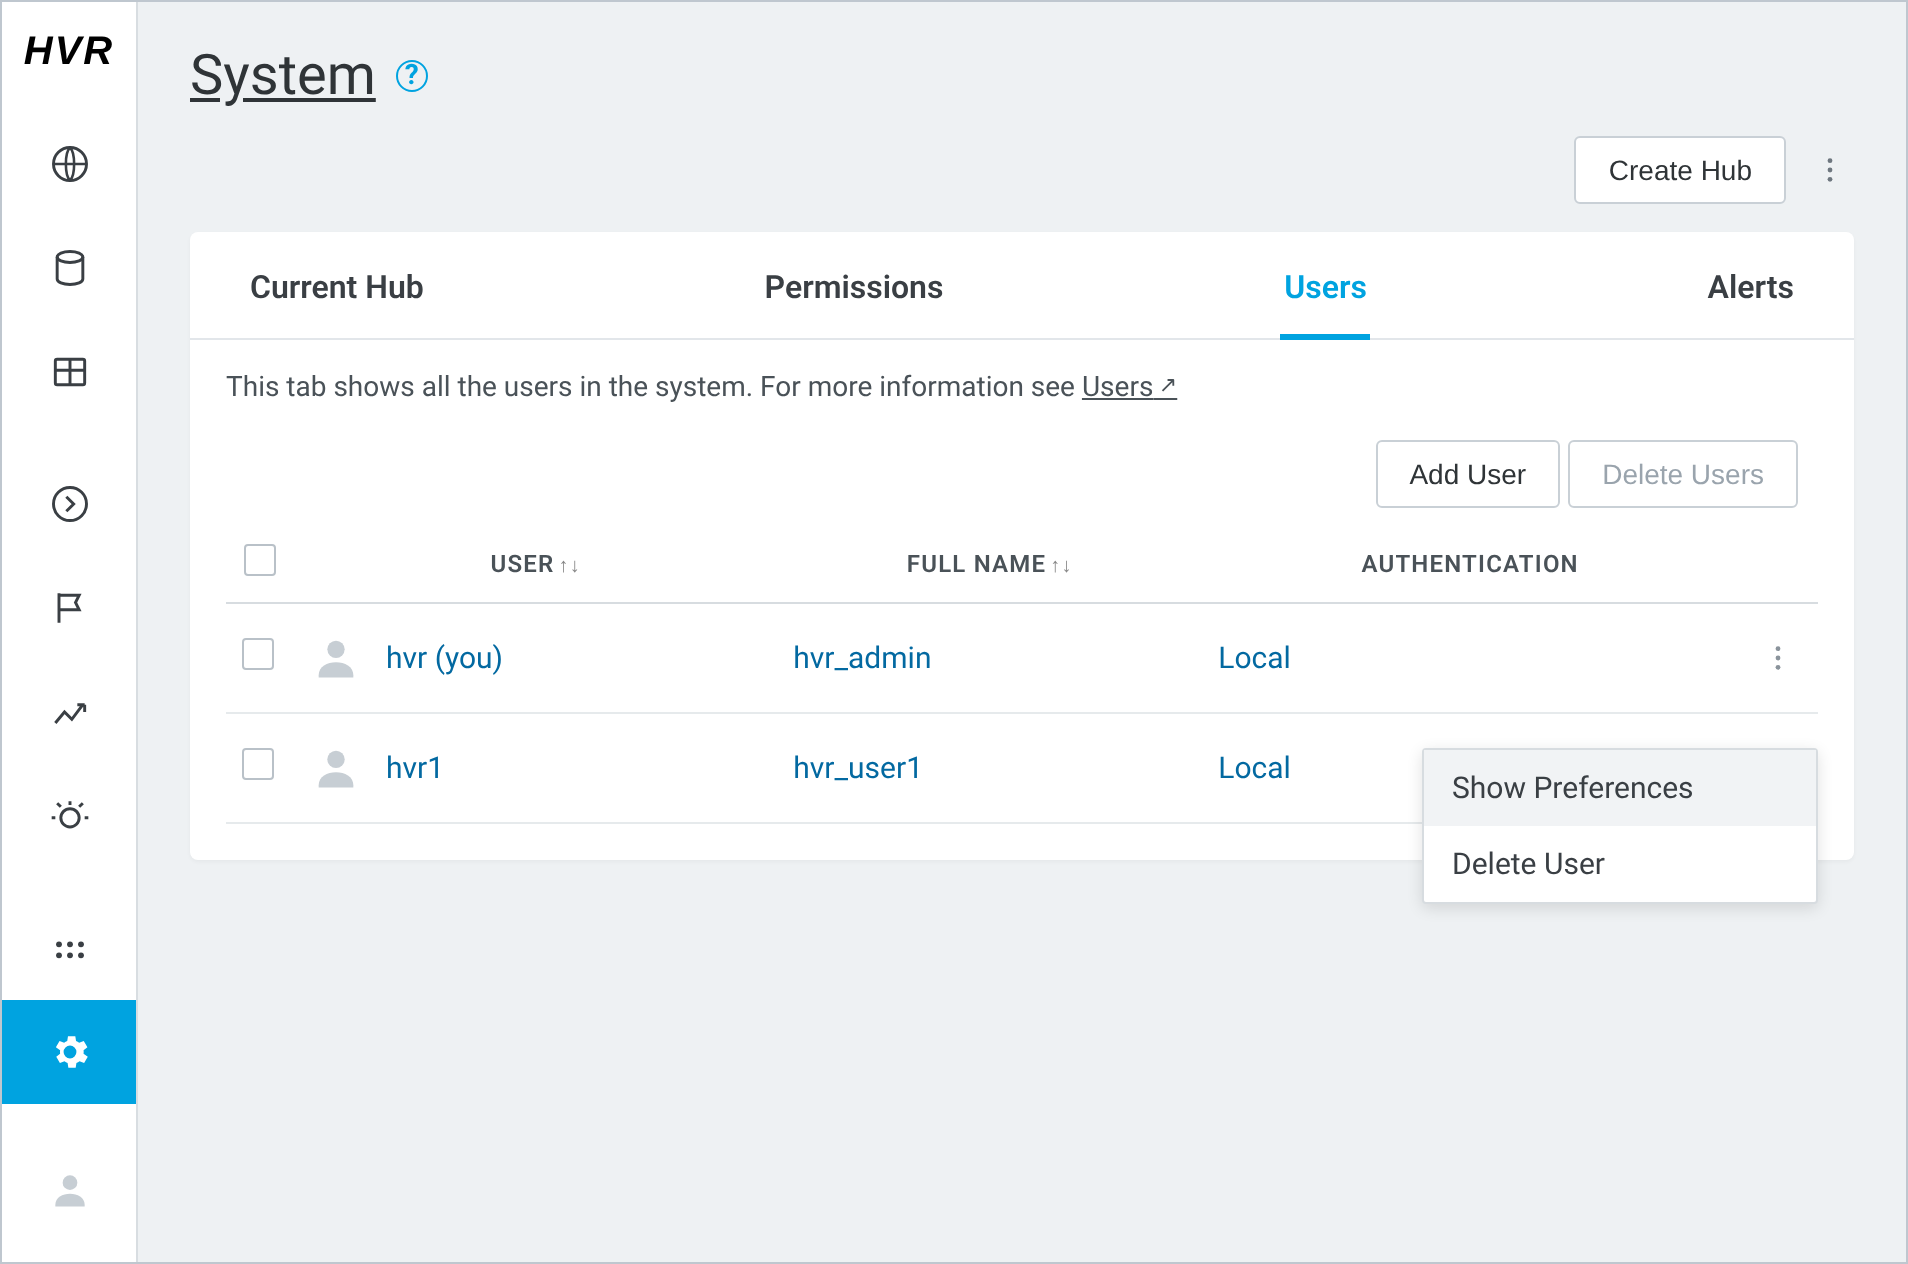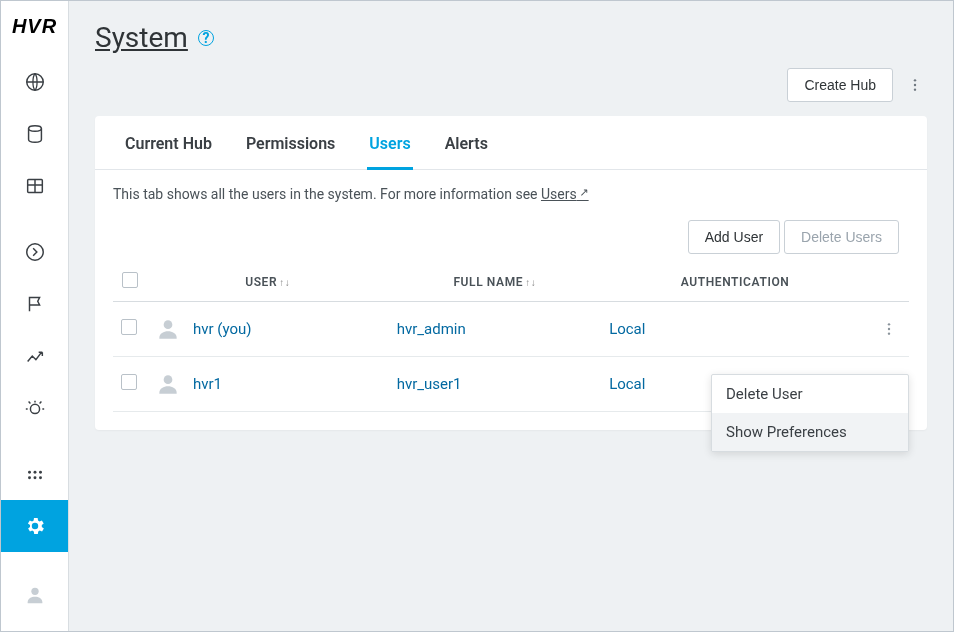--- a/index.html
+++ b/index.html
@@ -23,21 +23,21 @@
   .page-header { display: flex; align-items: center; gap: 10px; }
   .page-title { font-size: 28px; font-weight: 400; color: #2f3437; text-decoration: underline; }
   .help-icon { color: #00a3e0; width: 16px; height: 16px; display: inline-flex; align-items: center; justify-content: center; font-size: 14px; border: 1.6px solid currentColor; border-radius: 50%; font-weight: 700; }
 
   .top-actions { display: flex; justify-content: flex-end; align-items: center; gap: 10px; margin-top: 14px; }
   .btn { background: #fff; border: 1px solid #c9d0d6; border-radius: 3px; padding: 8px 16px; font-size: 14px; color: #2f3437; cursor: pointer; }
   .btn:disabled, .btn.disabled { color: #9aa4ad; cursor: default; }
   .top-kebab { width: 24px; height: 24px; display: flex; align-items: center; justify-content: center; cursor: pointer; color: #6e777f; }
 
   .card { background: #fff; border-radius: 4px; margin-top: 14px; padding: 0 0 18px 0; box-shadow: 0 1px 2px rgba(0,0,0,0.04); position: relative; }
-  .tabs { display: flex; gap: 30px; padding: 18px 28px 0 28px; border-bottom: 1px solid #e2e6ea; }
+  .tabs { display: flex; gap: 30px; padding: 18px 28px 0 28px; border-bottom: 1px solid #e2e6ea; justify-content: space-between; }
   .tab { font-size: 16px; color: #3a3f44; padding: 0 2px 14px 2px; cursor: pointer; border-bottom: 3px solid transparent; margin-bottom: -1px; font-weight: 600; }
   .tab.active { color: #00a3e0; border-bottom-color: #00a3e0; }
 
   .desc { padding: 16px 28px 0 18px; font-size: 14px; color: #4a5258; }
   .desc a { color: #4a5258; text-decoration: underline; }
   .ext-icon { font-size: 11px; vertical-align: top; }
 
   .table-actions { display: flex; justify-content: flex-end; gap: 4px; padding: 18px 28px 8px 28px; }
 
   .table { width: calc(100% - 36px); margin: 0 18px; border-collapse: collapse; }
@@ -215,19 +215,19 @@
                     <circle cx="12" cy="5" r="1.8" fill="currentColor"></circle>
                     <circle cx="12" cy="12" r="1.8" fill="currentColor"></circle>
                     <circle cx="12" cy="19" r="1.8" fill="currentColor"></circle>
                   </svg>
                 </span></td>
           </tr>
         </tbody>
       </table>
 
       <div class="context-menu" style="top:258px; right:18px;">
+        <div class="context-menu-item hover">Show Preferences</div>
         <div class="context-menu-item">Delete User</div>
-        <div class="context-menu-item hover">Show Preferences</div>
       </div>
 
     </section>
   </main>
 </div>
 
 </body></html>

